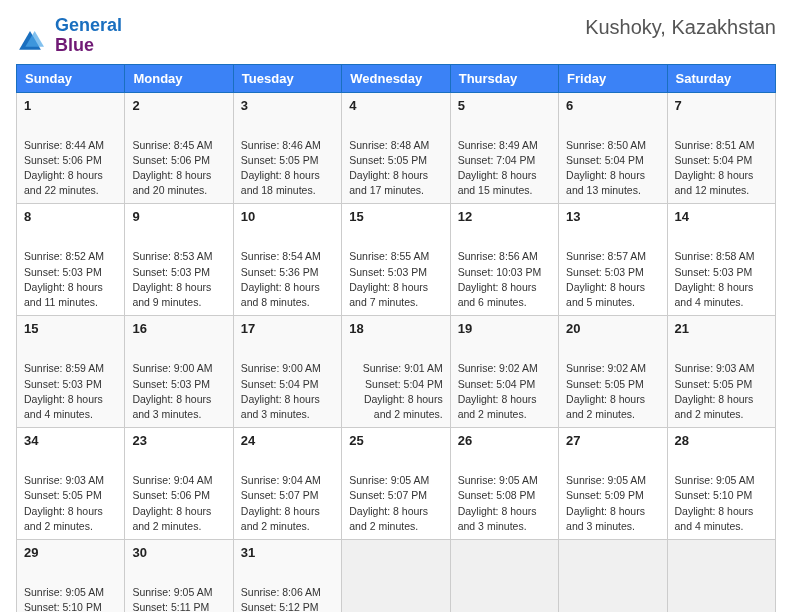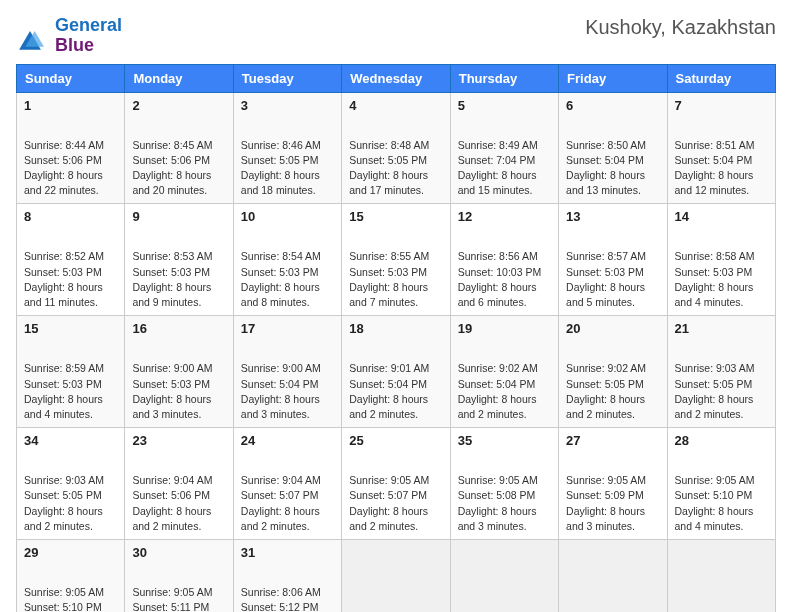--- a/index.html
+++ b/index.html
@@ -175,21 +175,21 @@
         </td>
         <td>
           <span class="day-num">9</span>
           <div class="day-info" style="white-space: pre-line;">Sunrise: 8:53 AM
 Sunset: 5:03 PM
 Daylight: 8 hours and 9 minutes.</div>
         </td>
         <td>
           <span class="day-num">10</span>
           <div class="day-info" style="white-space: pre-line;">Sunrise: 8:54 AM
-Sunset: 5:03 PM
+Sunset: 5:36 PM
 Daylight: 8 hours and 8 minutes.</div>
         </td>
         <td>
           <span class="day-num">15</span>
           <div class="day-info" style="white-space: pre-line;">Sunrise: 8:55 AM
 Sunset: 5:03 PM
 Daylight: 8 hours and 7 minutes.</div>
         </td>
         <td>
           <span class="day-num">12</span>
@@ -224,21 +224,21 @@
 Daylight: 8 hours and 3 minutes.</div>
         </td>
         <td>
           <span class="day-num">17</span>
           <div class="day-info" style="white-space: pre-line;">Sunrise: 9:00 AM
 Sunset: 5:04 PM
 Daylight: 8 hours and 3 minutes.</div>
         </td>
         <td>
           <span class="day-num">18</span>
-          <div class="day-info" style="white-space: pre-line;">Sunrise: 9:01 AM
+          <div class="day-info" style="white-space: pre-line; text-align: right;">Sunrise: 9:01 AM
 Sunset: 5:04 PM
 Daylight: 8 hours and 2 minutes.</div>
         </td>
         <td>
           <span class="day-num">19</span>
           <div class="day-info" style="white-space: pre-line;">Sunrise: 9:02 AM
 Sunset: 5:04 PM
 Daylight: 8 hours and 2 minutes.</div>
         </td>
         <td>
@@ -273,21 +273,21 @@
 Sunset: 5:07 PM
 Daylight: 8 hours and 2 minutes.</div>
         </td>
         <td>
           <span class="day-num">25</span>
           <div class="day-info" style="white-space: pre-line;">Sunrise: 9:05 AM
 Sunset: 5:07 PM
 Daylight: 8 hours and 2 minutes.</div>
         </td>
         <td>
-          <span class="day-num">35</span>
+          <span class="day-num">26</span>
           <div class="day-info" style="white-space: pre-line;">Sunrise: 9:05 AM
 Sunset: 5:08 PM
 Daylight: 8 hours and 3 minutes.</div>
         </td>
         <td>
           <span class="day-num">27</span>
           <div class="day-info" style="white-space: pre-line;">Sunrise: 9:05 AM
 Sunset: 5:09 PM
 Daylight: 8 hours and 3 minutes.</div>
         </td>

